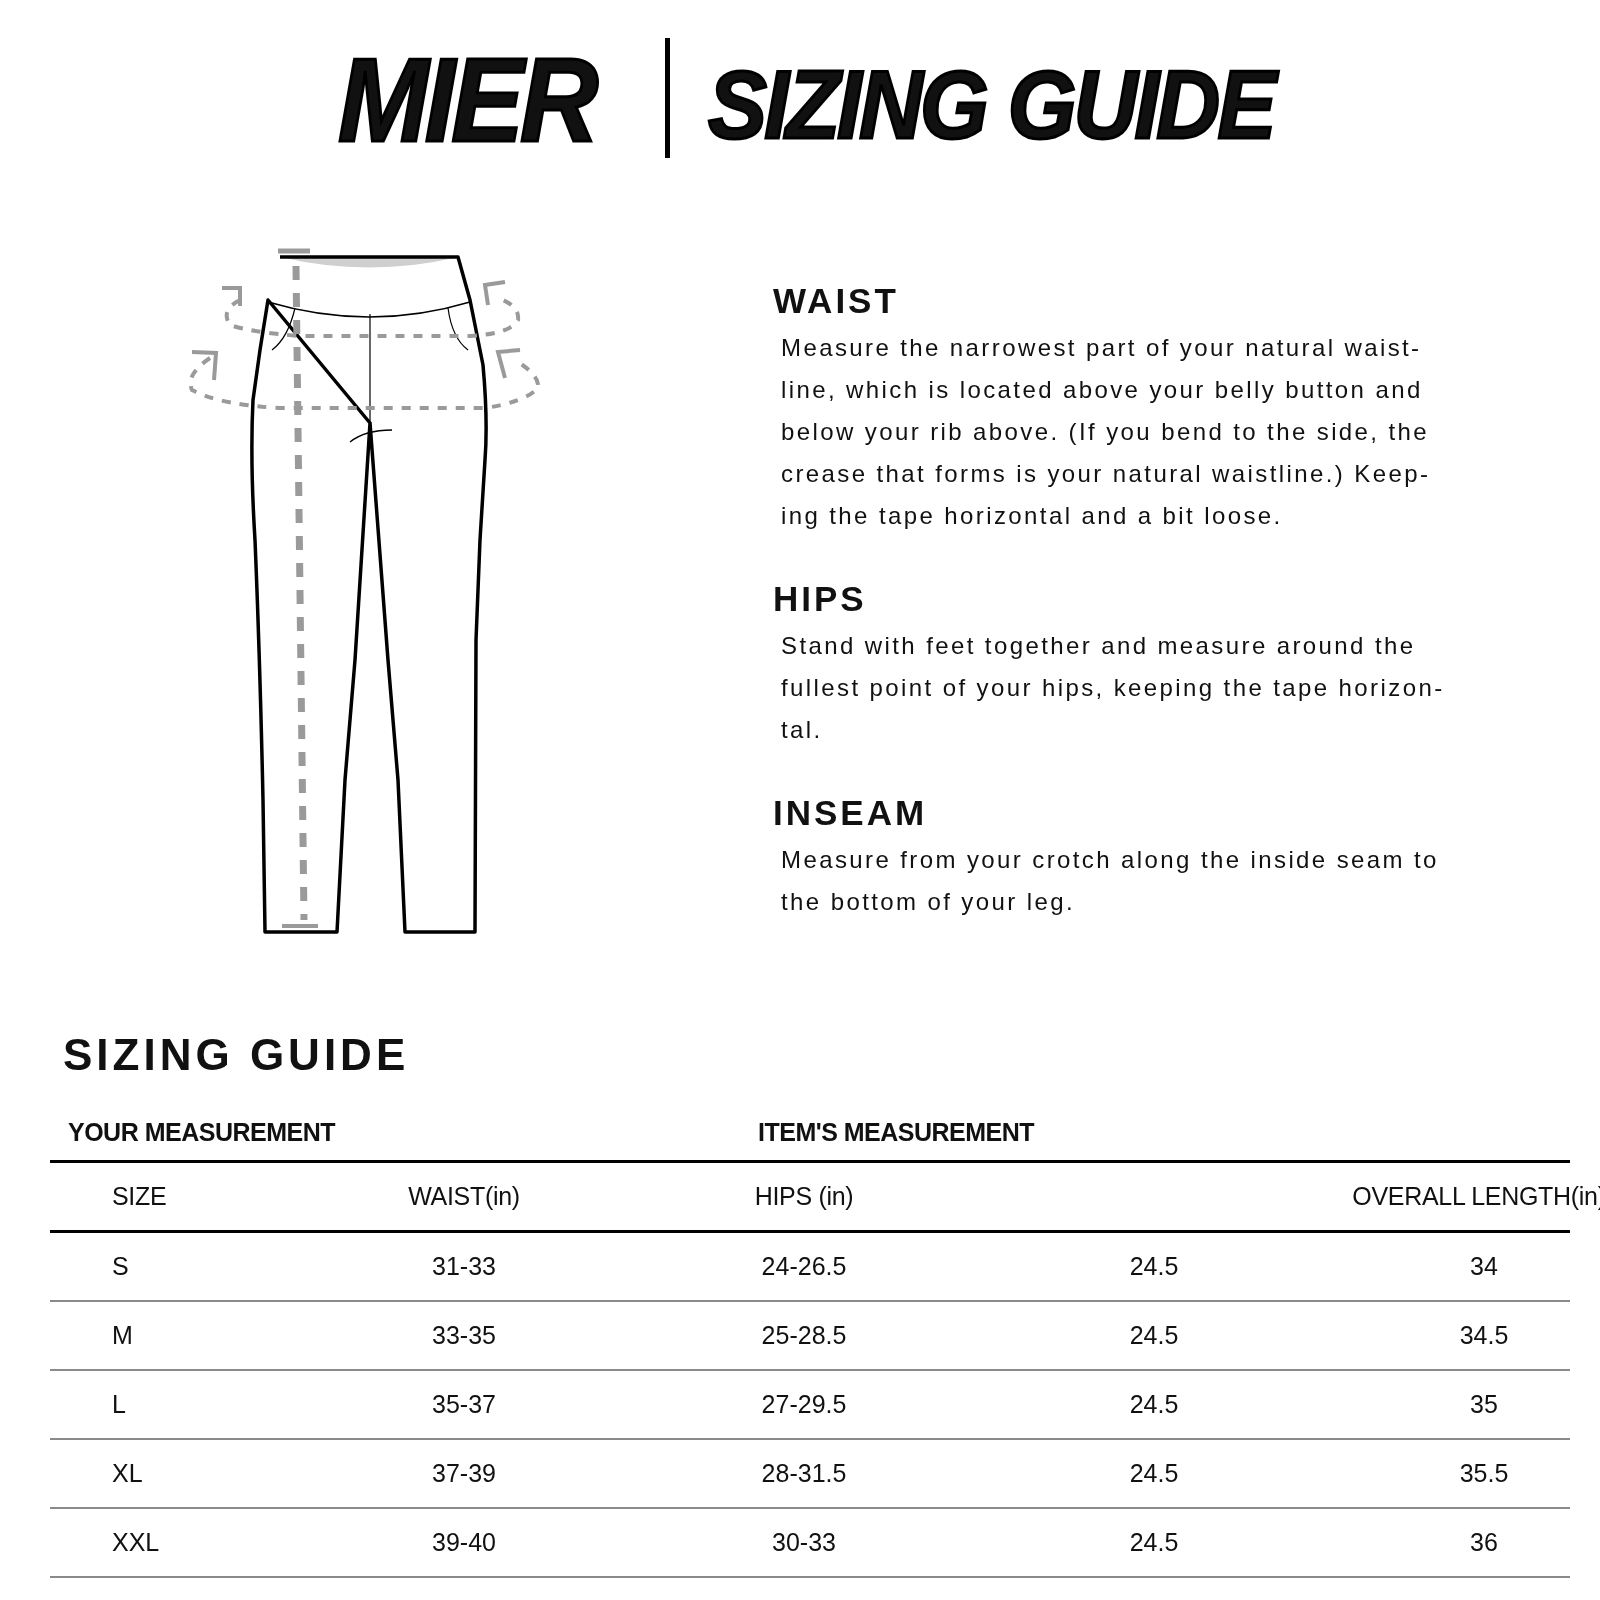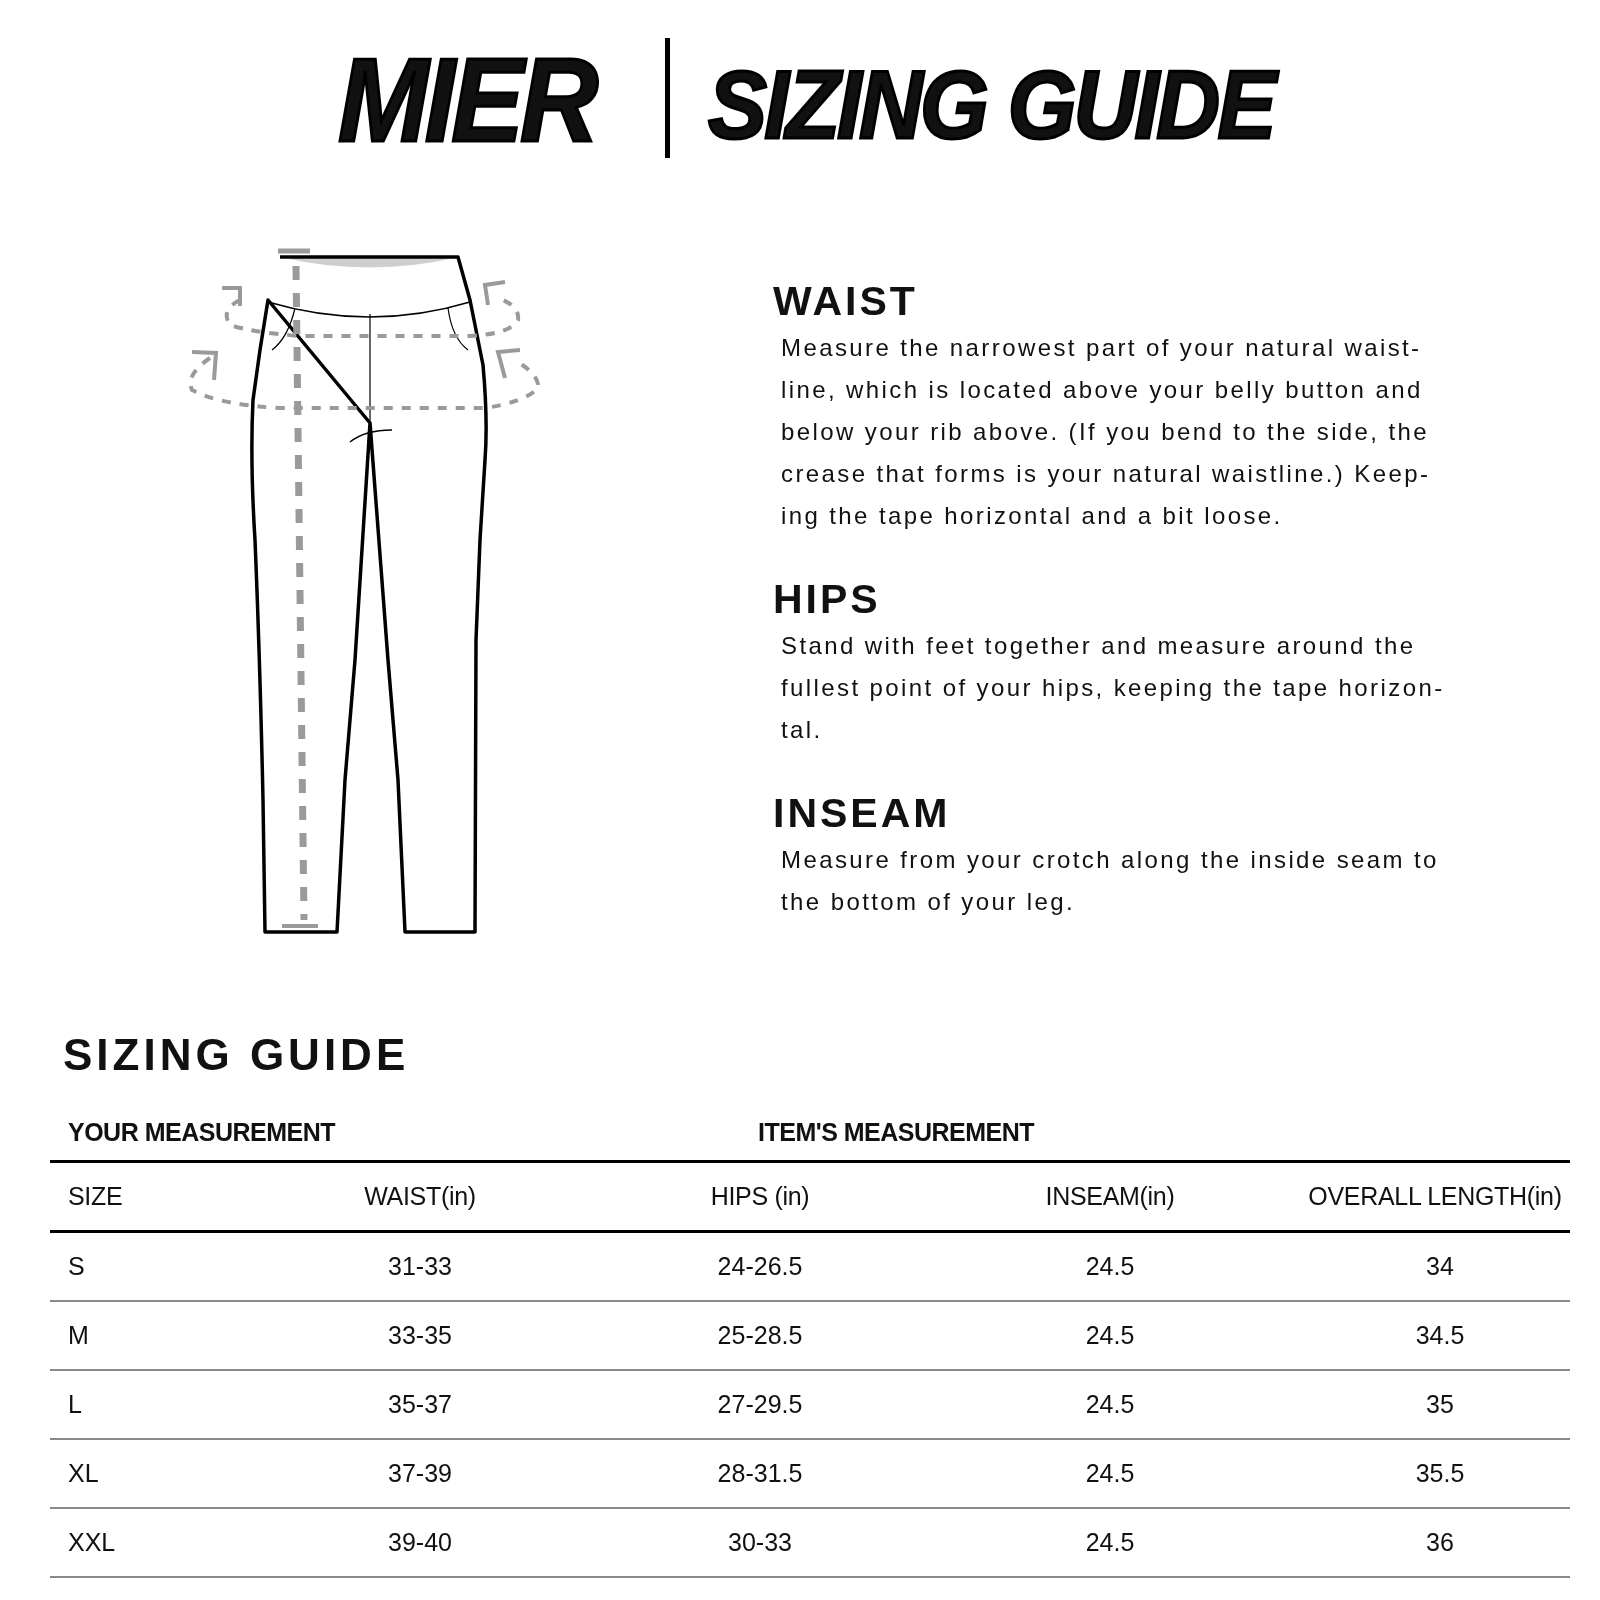--- a/index.html
+++ b/index.html
@@ -7,34 +7,34 @@
 
   .header { position: absolute; top: 36px; left: 0; width: 1600px; height: 130px; }
   .brand { position: absolute; left: 338px; top: 4px; font-family: "Liberation Sans", sans-serif; font-weight: 900; font-style: italic; font-size: 118px; letter-spacing: -4px; line-height: 120px; transform: scaleX(0.92); transform-origin: left; -webkit-text-stroke: 3px #000; }
   .divider-v { position: absolute; left: 665px; top: 2px; width: 5px; height: 120px; background: #000; }
   .title { position: absolute; left: 708px; top: 14px; font-family: "Liberation Sans", sans-serif; font-weight: 900; font-style: italic; font-size: 96px; letter-spacing: -3px; line-height: 110px; transform: scaleX(0.92); transform-origin: left; -webkit-text-stroke: 3px #000; }
 
   .illustration { position: absolute; left: 180px; top: 240px; width: 400px; height: 720px; }
 
   .guide { position: absolute; left: 773px; top: 283px; width: 760px; }
   .guide-section { margin-bottom: 44px; }
-  .guide-section h3 { margin: 0 0 8px 0; font-family: "Liberation Sans", sans-serif; font-weight: 700; font-size: 41px; letter-spacing: 3px; line-height: 36px; }
+  .guide-section h3 { margin: 0 0 8px 0; font-family: "Liberation Sans", sans-serif; font-weight: 700; font-size: 35px; letter-spacing: 3px; line-height: 36px; }
   .guide-section p { margin: 8px; font-family: "Liberation Sans", sans-serif; font-size: 24px; letter-spacing: 2.4px; line-height: 42px; color: #111; }
 
   .sizing-title { position: absolute; left: 63px; top: 1030px; font-family: "Liberation Sans", sans-serif; font-weight: 900; font-size: 44px; letter-spacing: 4px; line-height: 50px; }
   .group-labels { position: absolute; top: 1118px; left: 0; width: 1387px; height: 34px; }
   .group-label { position: absolute; font-family: "Liberation Sans", sans-serif; font-weight: 700; font-size: 25px; letter-spacing: -0.5px; }
   .gl-your { left: 68px; }
   .gl-item { left: 758px; }
 
   .table { position: absolute; left: 50px; top: 1160px; width: 1520px; }
   .rule-thick { height: 3px; background: #000; }
   .rule-thin { height: 2px; background: #8a8a8a; }
   .row { position: relative; height: 67px; }
-  .cell { position: absolute; top: 0; height: 67px; line-height: 67px; font-family: "Liberation Sans", sans-serif; font-size: 25px; color: #111; white-space: nowrap; }
+  .cell { position: absolute; top: 0; height: 67px; line-height: 67px; font-family: "Liberation Sans", sans-serif; font-size: 25px; color: #111; white-space: nowrap; margin-left: 44px; }
   .row.head .cell { letter-spacing: -0.3px; }
   .c0 { left: 18px; }
   .c1 { left: 270px; width: 200px; text-align: center; }
   .c2 { left: 610px; width: 200px; text-align: center; }
   .c3 { left: 960px; width: 200px; text-align: center; }
   .c4 { left: 1240px; width: 300px; text-align: center; }
   .row.head .c1 { left: 270px; }
   .row.head .c4 { left: 1240px; width: 290px; }
 </style>
 </head>
@@ -109,21 +109,20 @@
   <div class="group-label gl-your">YOUR MEASUREMENT</div>
   <div class="group-label gl-item">ITEM'S MEASUREMENT</div>
 </div>
 
 <div class="table">
   <div class="rule-thick"></div>
   <div class="row head">
     <div class="cell c0">SIZE</div>
     <div class="cell c2">HIPS (in)</div>
     <div class="cell c1">WAIST(in)</div>
-    <div class="cell c3">INSEAM(in)</div>
     <div class="cell c4">OVERALL LENGTH(in)</div>
   </div>
   <div class="rule-thick"></div>
 
   <div class="row">
     <div class="cell c0">S</div>
     <div class="cell c1">31-33</div>
     <div class="cell c2">24-26.5</div>
     <div class="cell c3">24.5</div>
     <div class="cell c4">34</div>

